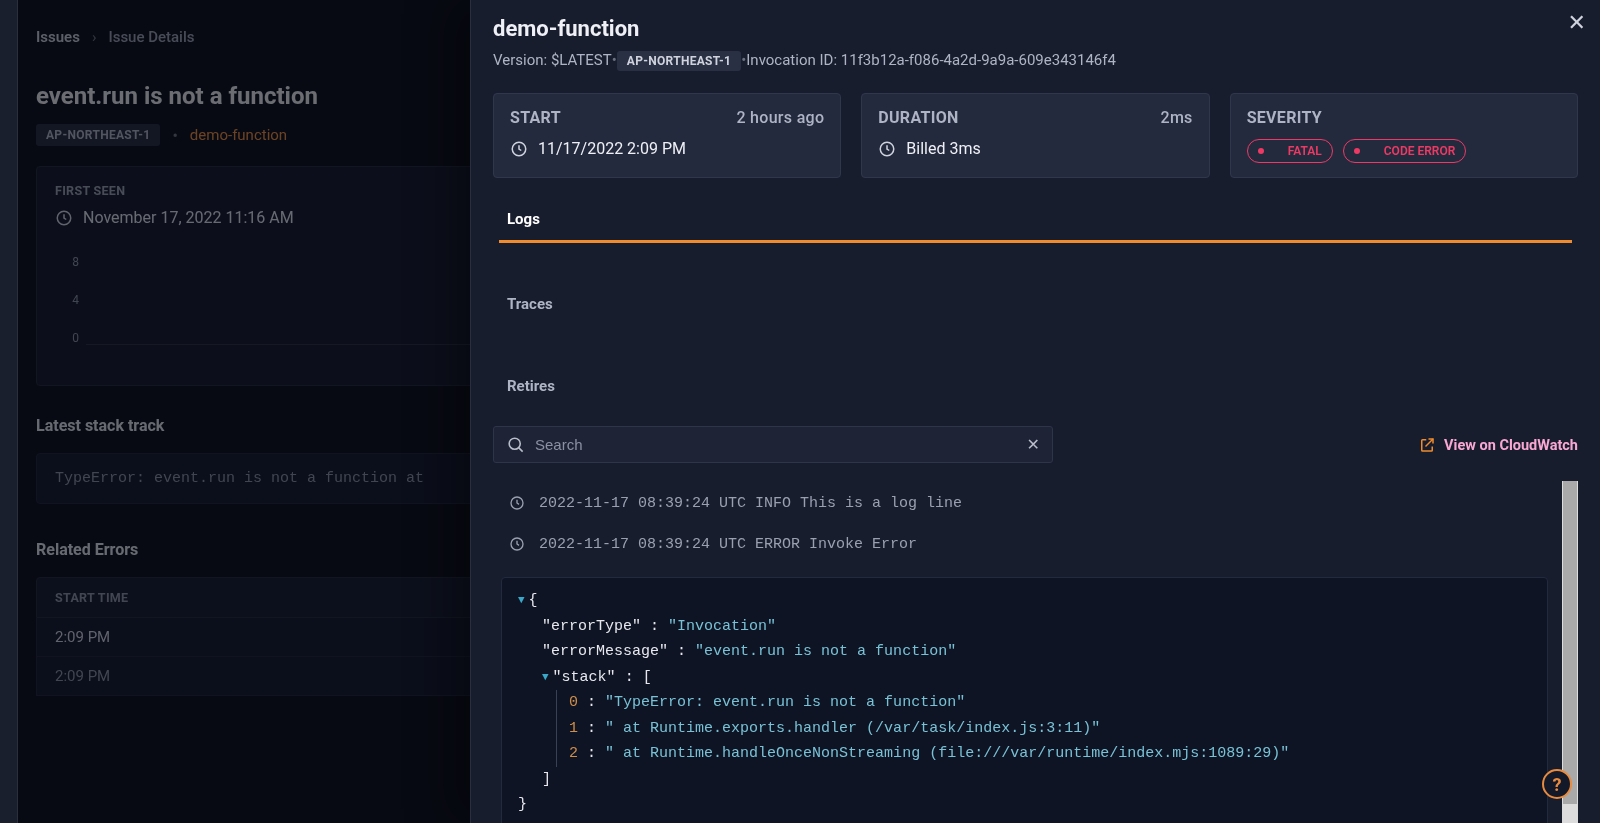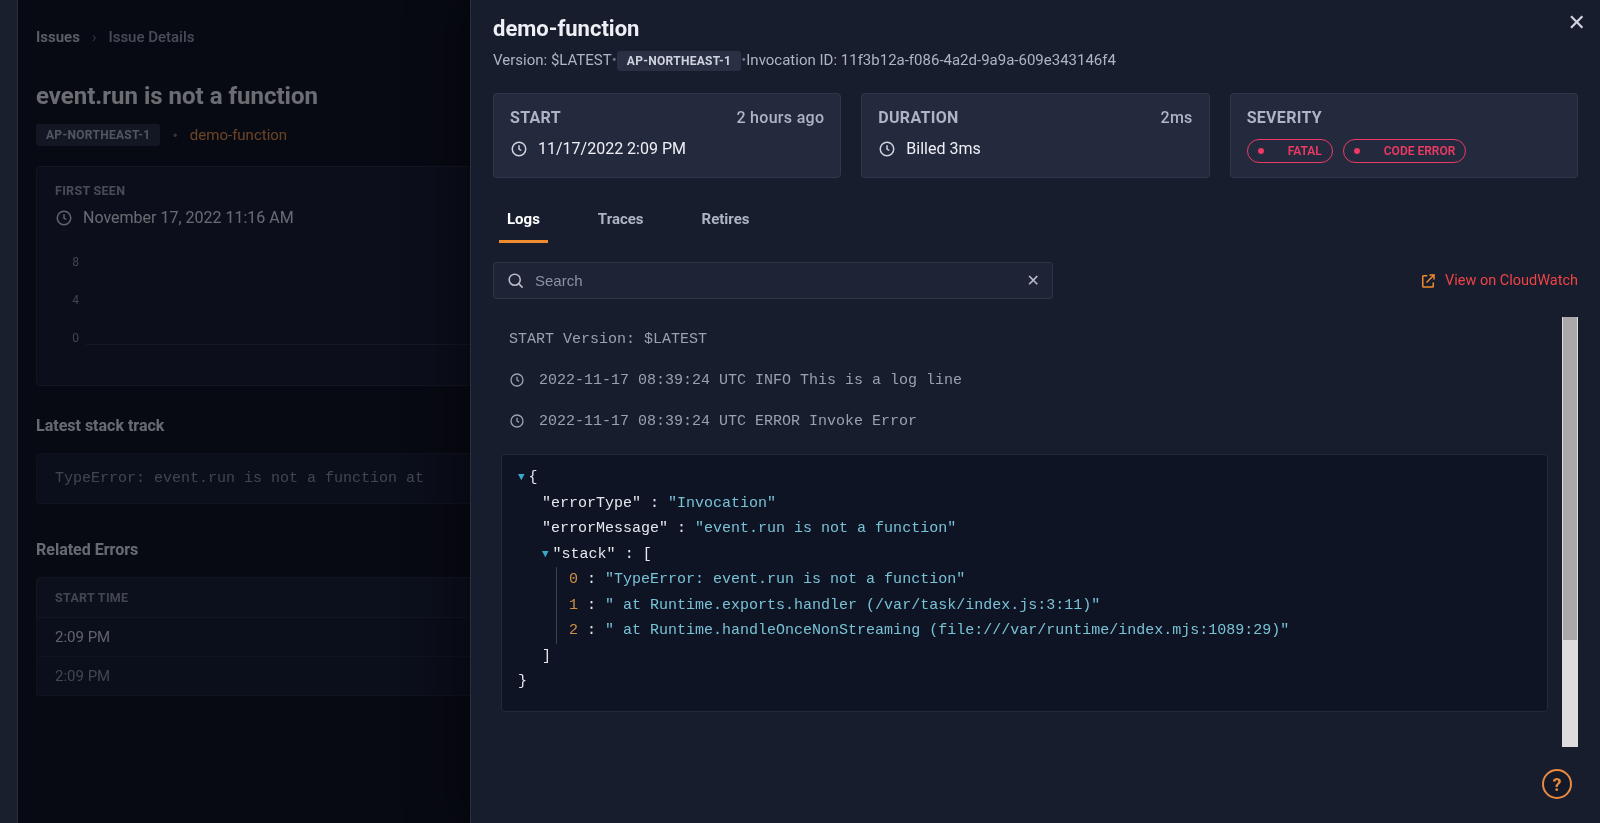--- a/index.html
+++ b/index.html
@@ -51,30 +51,30 @@
 .stat-row { display:flex; gap:20px; margin-top:22px; }
 .stat { flex:1; background:#242a3e; border:1px solid #30374c; border-radius:4px; padding:14px 16px; }
 .stat-head { display:flex; justify-content:space-between; font-size:16px; font-weight:700; color:#aeb4c4; letter-spacing:0.3px;}
 .stat-head .r { font-weight:500; color:#aeb4c4; white-space:nowrap;}
 .stat-body { display:flex; align-items:center; gap:10px; margin-top:12px; font-size:16px; color:#eef0f5;}
 .mem-bar { flex:1; height:4px; background:#0e1220; border-radius:2px; position:relative; margin-left:6px;}
 .mem-fill { position:absolute; left:0; top:0; bottom:0; background:#f08c2e; border-radius:2px;}
 .sev-pill { display:inline-flex; align-items:center; gap:24px; border:1px solid #ec3a64; color:#ec3a64; font-size:12px; font-weight:600; padding:4px 10px; border-radius:14px;}
 .sev-pill .d { width:6px; height:6px; border-radius:50%; background:#ec3a64;}
 
-.tabs { display:flex; gap:42px; margin-top:22px; border-bottom:1px solid transparent; padding:0 6px;}
+.tabs { display:flex; gap:42px; margin-top:22px; border-bottom:1px solid transparent; padding:0 6px;flex-direction:column;}
 .tab { padding:10px 8px 12px; font-size:15px; font-weight:700; color:#aeb4c4; cursor:pointer;}
 .tab.active { color:#fff; border-bottom:3px solid #f08c2e; }
 
 .search-row { display:flex; align-items:center; justify-content:space-between; margin-top:18px; gap:20px;}
 .search-box { flex:0 0 560px; display:flex; align-items:center; gap:10px; background:#1e2336; border:1px solid #2f3549; border-radius:3px; padding:8px 12px;}
 .search-box input { flex:1; background:transparent; border:none; outline:none; color:#cfd3dd; font-size:15px;}
 .search-box input::placeholder { color:#8b91a3;}
 .search-clear { color:#b9bdc9; font-size:16px; cursor:pointer;}
-.cw-link { display:flex; align-items:center; gap:8px; color:#ef4444; font-size:14.5px; font-weight:400; cursor:pointer;}
+.cw-link { display:flex; align-items:flex-end; gap:8px; color:#f9a8d4; font-size:14.5px; font-weight:700; cursor:pointer;}
 
 .log-area { position:relative; margin-top:18px; height:430px; }
 .log-scroll-track { position:absolute; right:0; top:0; bottom:0; width:16px; background:#dcdcdc;}
 .log-scroll-thumb { position:absolute; left:1px; right:1px; top:0; height:75%; background:#a9a9a9;}
 .log-content { position:absolute; left:0; right:18px; top:0; bottom:0; padding:14px 8px; font-family:Consolas,"Courier New",monospace; font-size:15px; color:#9aa0b0;}
 .log-line { display:flex; align-items:flex-start; gap:14px; margin-bottom:24px; padding-left:8px;}
 .log-plain { padding-left:8px; margin-bottom:24px;}
 
 .err-box { background:#0f1424; border:1px solid #222a3e; border-radius:4px; padding:10px 16px 16px; margin-right:4px; font-family:Consolas,"Courier New",monospace; font-size:15px; line-height:1.7;}
 .tri { display:inline-block; color:#3aa8c9; font-size:11px; margin-right:4px; transform:translateY(-1px);}
@@ -230,21 +230,20 @@
           </svg>
         <span>View on CloudWatch</span>
       </div>
     </div>
 
     <div class="log-area">
       <div class="log-scroll-track">
           <div class="log-scroll-thumb"></div>
         </div>
       <div class="log-content">
-        <div class="log-plain">START Version: $LATEST</div>
 
         <div class="log-line">
           <svg class="clock-sm" viewBox="0 0 24 24">
               <circle cx="12" cy="12" r="9"></circle>
               <path d="M12 7v5l3 2"></path>
             </svg>
           <span>2022-11-17 08:39:24 UTC INFO This is a log line</span>
         </div>
 
         <div class="log-line">

